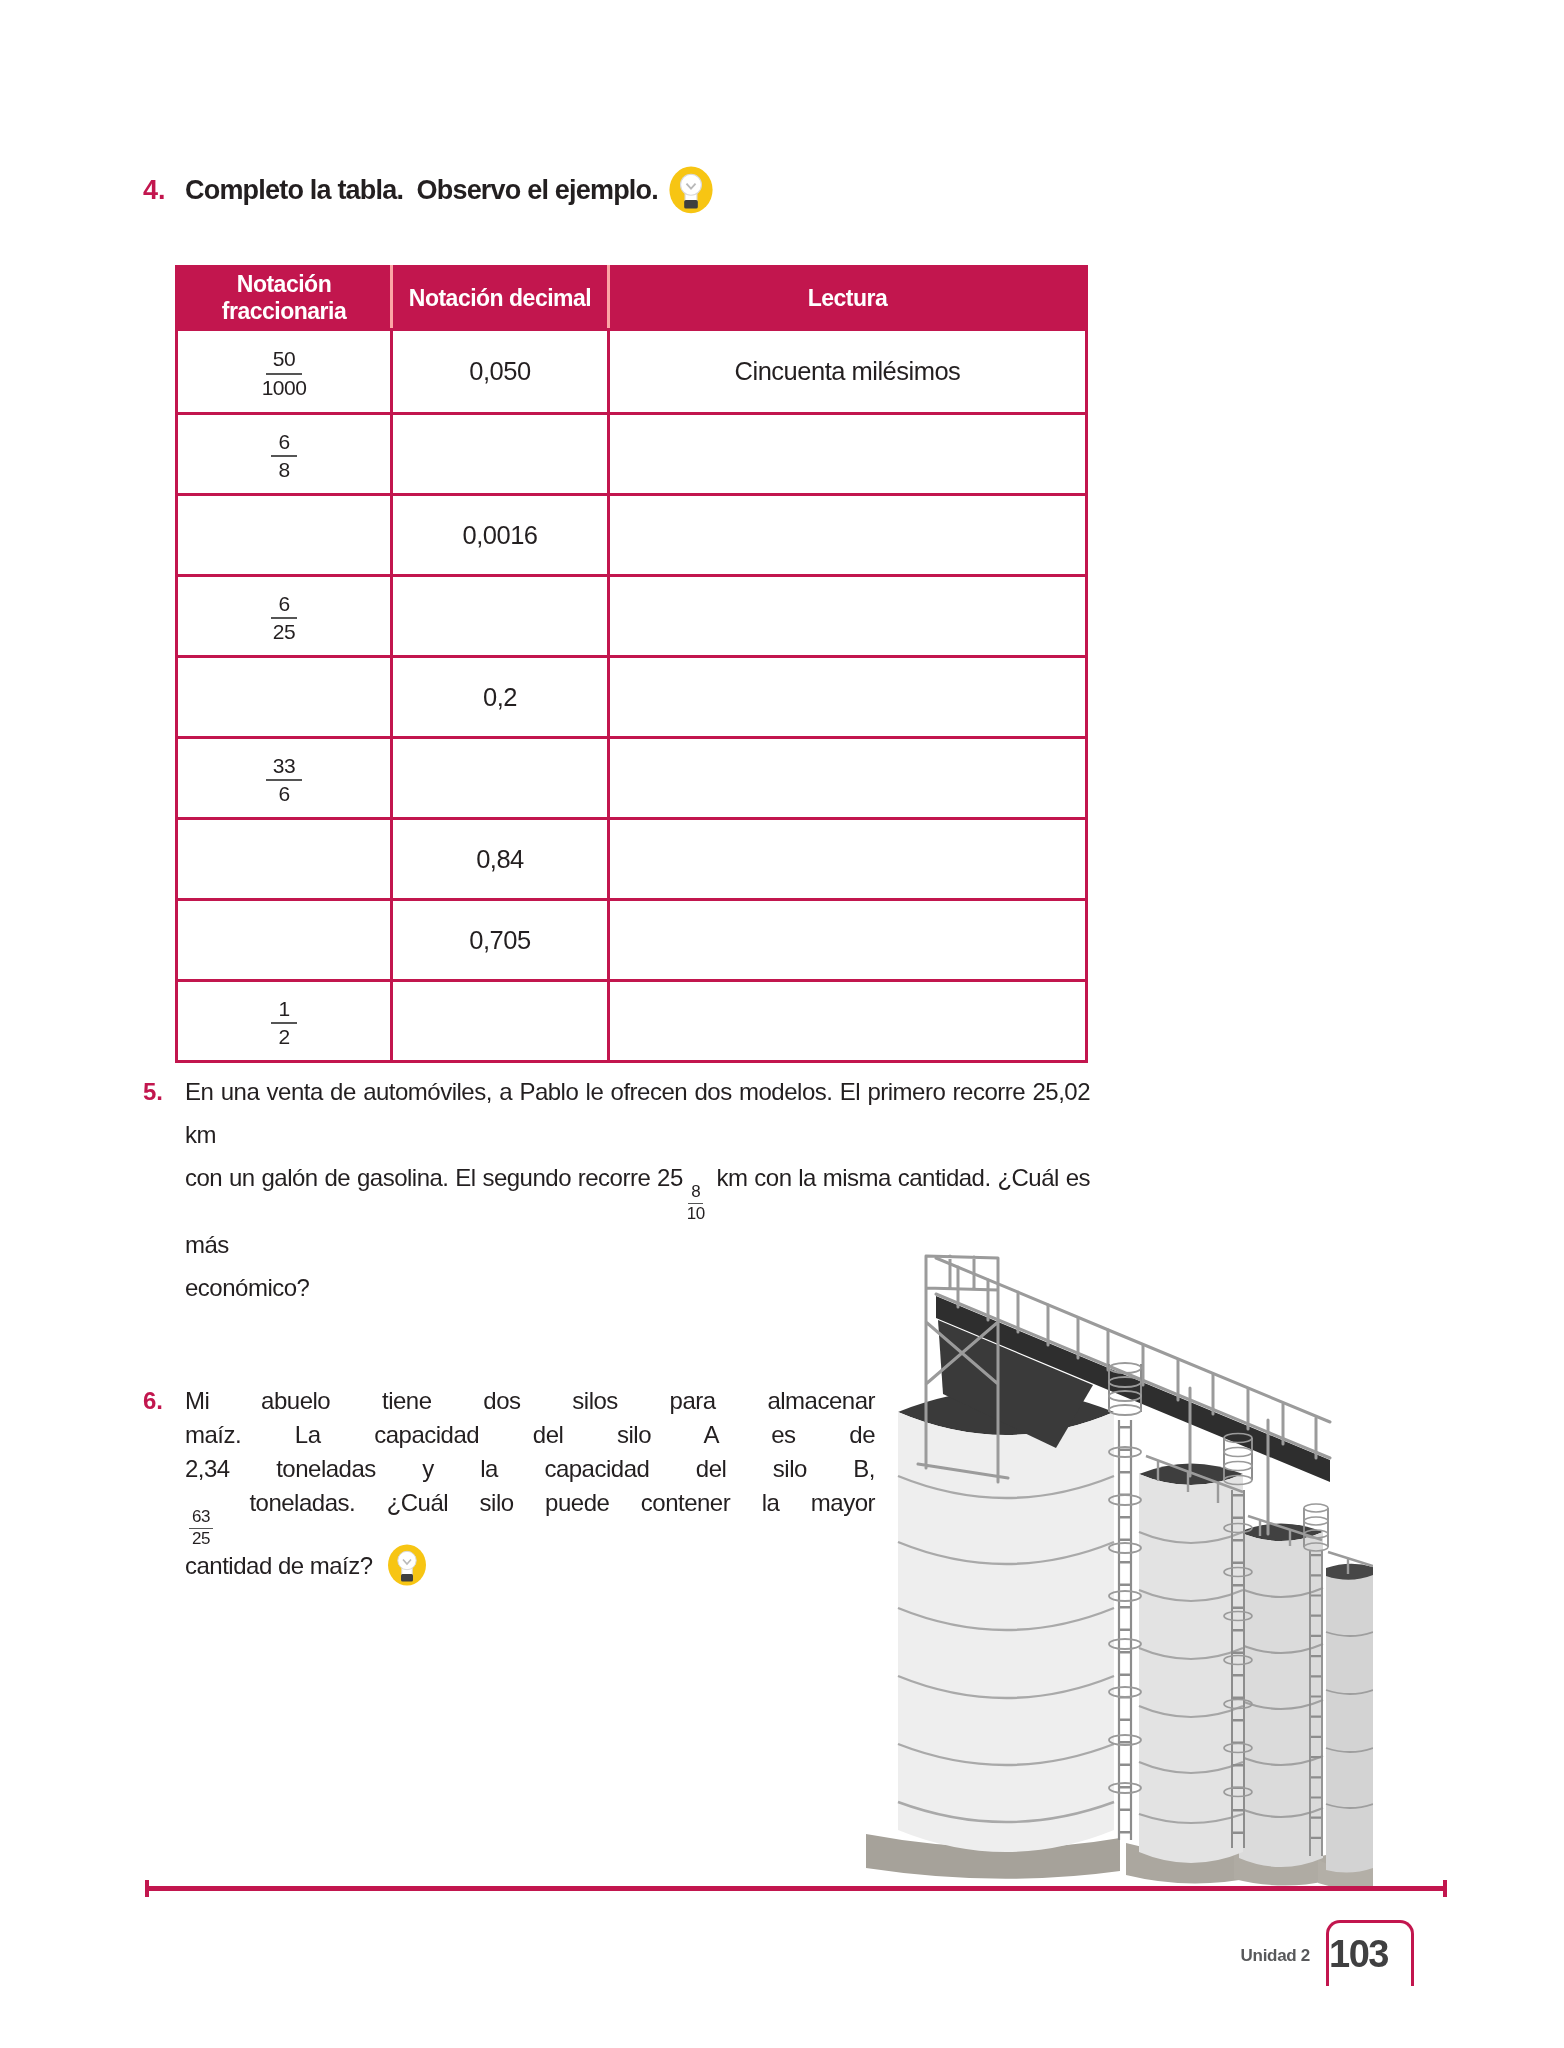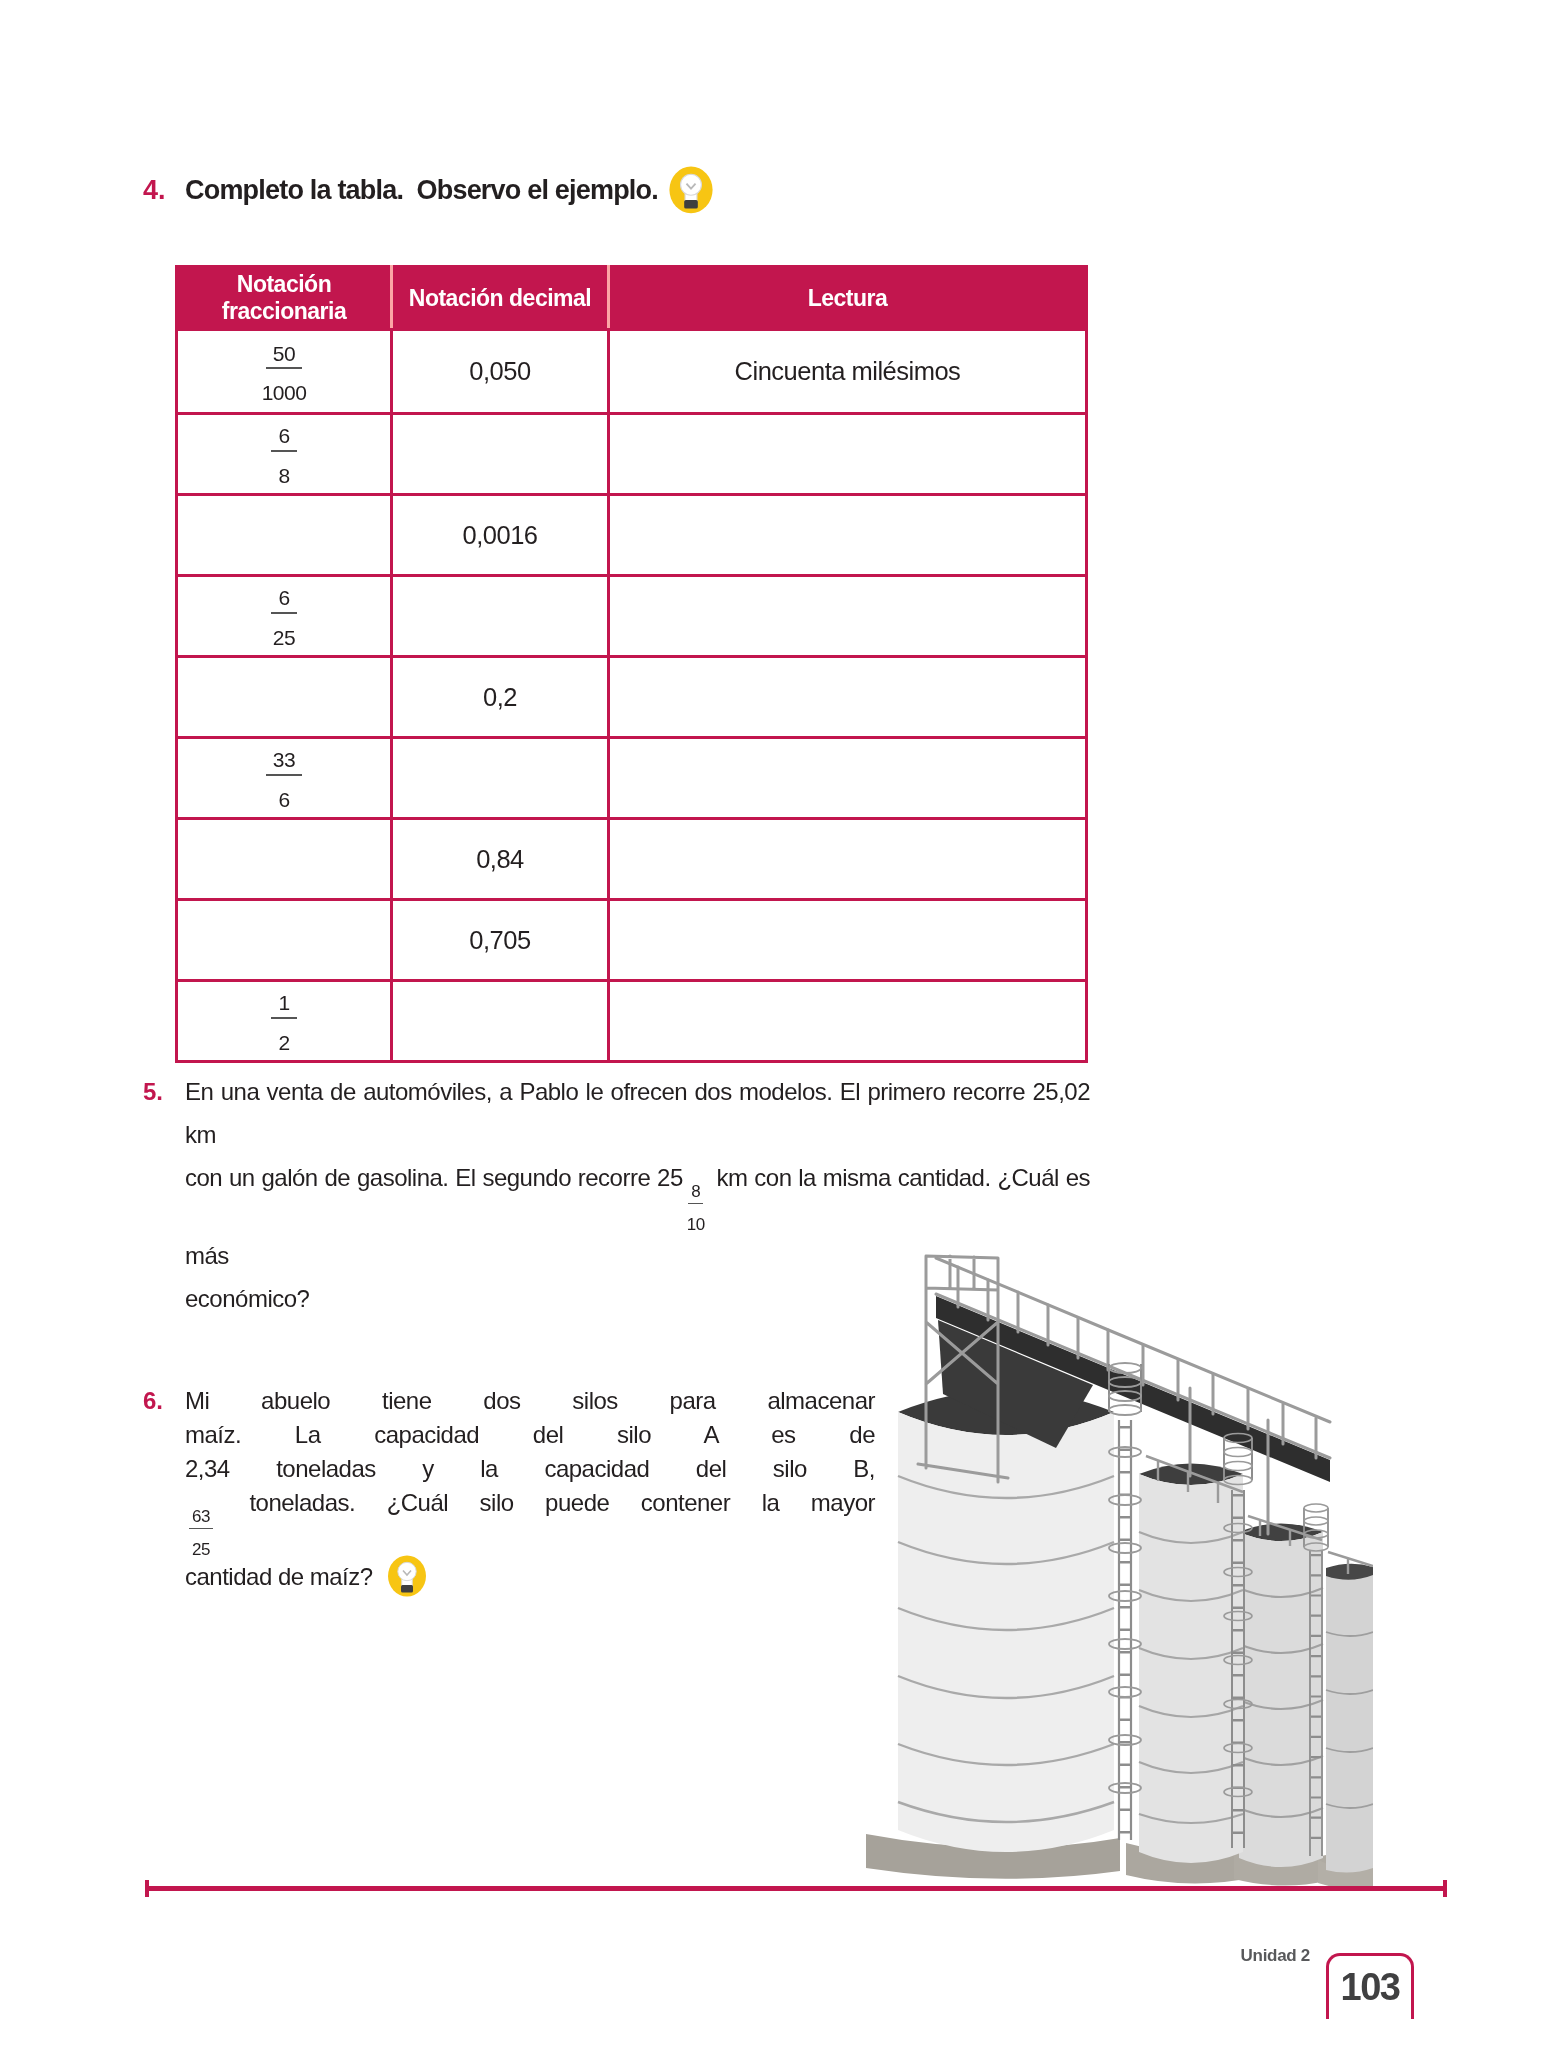--- a/index.html
+++ b/index.html
@@ -21,21 +21,21 @@
   table.notation th{background:#C2164E;color:#fff;font-size:23px;font-weight:bold;height:58px;
                     letter-spacing:-0.5px;border-bottom:3px solid #C2164E;}
   table.notation th + th{border-left:3px solid #fca5a5;}
   table.notation td{border:3px solid #C2164E;text-align:center;vertical-align:middle;
                     font-size:25.5px;letter-spacing:-0.5px;height:76px;}
   table.notation tr.first td{height:79px;}
   col.c1{width:215px;} col.c2{width:217px;} col.c3{width:478px;}
 
   .frac{display:inline-flex;flex-direction:column;align-items:center;font-size:21px;line-height:1.15;}
   .fr-top{border-bottom:2.2px solid #555;padding:0 7px 1px;}
-  .fr-bot{padding-top:12px;}
+  .fr-bot{padding-top:1px;}
   .frac.inline{font-size:17px;vertical-align:-11px;margin:0 5px 0 4px;line-height:1.1;}
   .frac.inline .fr-top{border-bottom:1.8px solid #555;padding:0 3px 1px;}
 
   
   .ex5{left:143px;top:1070px;}
   .ex5 .ex-num,.ex5-body{font-size:24px;line-height:43px;}
   .ex5-body{width:905px;letter-spacing:-0.5px;}
   .ex6{left:143px;top:1384px;}
   .ex6 .ex-num,.ex6-body{font-size:24px;line-height:34px;}
   .ex6-body{width:690px;letter-spacing:-0.5px;}
@@ -47,21 +47,21 @@
   .silos{position:absolute;left:858px;top:1242px;width:515px;height:648px;}
 
   
   .footer-rule{position:absolute;left:145px;top:1886px;width:1302px;height:4.5px;background:#C2164E;}
   .footer-rule::before,.footer-rule::after{content:"";position:absolute;top:-6px;width:4px;height:17px;background:#C2164E;}
   .footer-rule::before{left:0;} .footer-rule::after{right:0;}
   .unit-label{position:absolute;left:1180px;top:1946px;width:130px;text-align:right;
               font-size:17px;font-weight:bold;color:#58595b;letter-spacing:-0.3px;}
   .page-box{position:absolute;left:1326px;top:1920px;width:88px;height:66px;box-sizing:border-box;
             border:3.5px solid #C2164E;border-bottom:none;border-radius:14px 14px 0 0;
-            text-align:center;font-size:38px;line-height:62px;font-weight:600;color:#404041;letter-spacing:-1.5px;margin-top:33px;}
+            font-size:38px;line-height:62px;font-weight:600;color:#404041;letter-spacing:-1.5px;}
 </style>
 </head>
 <body>
 
 <div class="page">
 
   <div class="exercise ex4">
     <span class="ex-num">4.</span>
     <span class="ex4-prompt">Completo la tabla.  Observo el ejemplo.</span>
     <svg class="bulb" viewBox="0 0 40 44">

